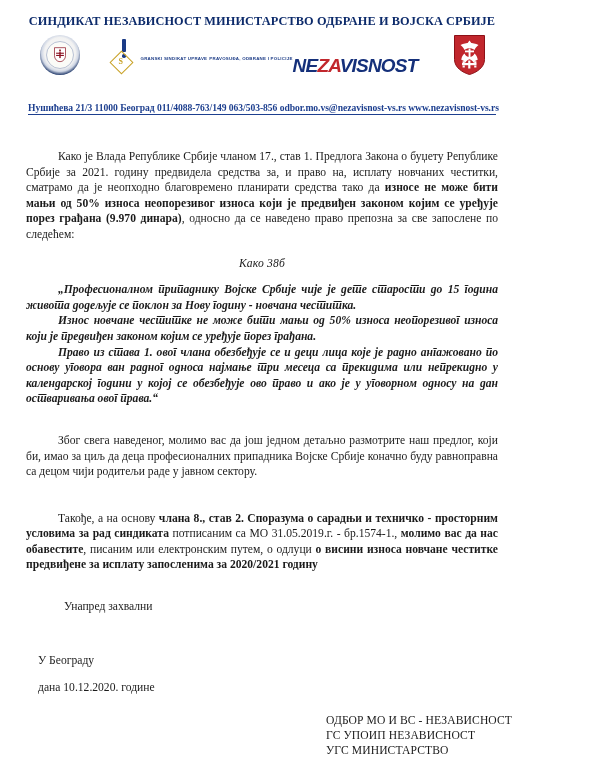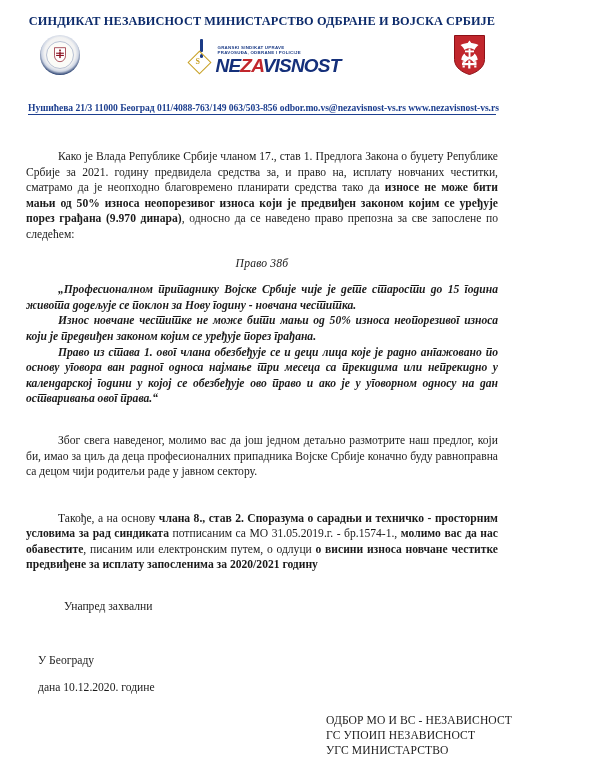--- a/index.html
+++ b/index.html
@@ -123,21 +123,20 @@
     left: 9px;
     top: 23px;
     font-size: 8px;
     font-weight: bold;
     color: #c9a227;
     font-family: "Liberation Serif", serif;
     line-height: 8px;
   }
   .logo-text-wrap {
     display: flex;
-    flex-direction: column;
     justify-content: flex-end;
   }
   .logo-tagline {
     font-family: "Liberation Sans", sans-serif;
     font-size: 4.4px;
     line-height: 5.6px;
     font-weight: bold;
     color: #1b3b86;
     letter-spacing: 0.25px;
     text-align: left;
@@ -291,21 +290,21 @@
 
     </div>
 
     <div class="lh-contact">Нушићева 21/3 11000 Београд  011/4088-763/149 063/503-856  odbor.mo.vs@nezavisnost-vs.rs  www.nezavisnost-vs.rs</div>
   </div>
 
   <div class="content">
 
     <p class="para"><span>Како је Влада Републике Србије чланом 17., став 1. Предлога Закона о буџету Републике Србије за 2021. годину предвидела средства за, и право на, исплату новчаних честитки, сматрамо да је неопходно благовремено планирати средства тако да </span><b>износе не може бити мањи од 50% износа неопорезивог износа који је предвиђен законом којим се уређује порез грађана (9.970 динара)</b><span>, односно да се наведено право препозна за све запослене по следећем:</span></p>
 
-    <div class="article-heading">Право 38б</div>
+    <div class="article-heading">Како 38б</div>
 
     <div class="quote-block">
       <p>„Професионалном припаднику Војске Србије чије је дете старости до 15 година живота додељује се поклон за Нову годину - новчана честитка.</p>
       <p>Износ новчане честитке не може бити мањи од 50% износа неопорезивог износа који је предвиђен законом којим се уређује порез грађана.</p>
       <p>Право из става 1. овог члана обезбеђује се и деци лица које је радно ангажовано по основу уговора ван радног односа најмање три месеца са прекидима или непрекидно у календарској години у којој се обезбеђује ово право и ако је у уговорном односу на дан остваривања овог права.“</p>
     </div>
 
     <div class="spacer-sm"></div>
 
     <p class="para">Због свега наведеног, молимо вас да још једном детаљно размотрите наш предлог, који би, имао за циљ да деца професионалних припадника Војске Србије коначно буду равноправна са децом чији родитељи раде у јавном сектору.</p>

